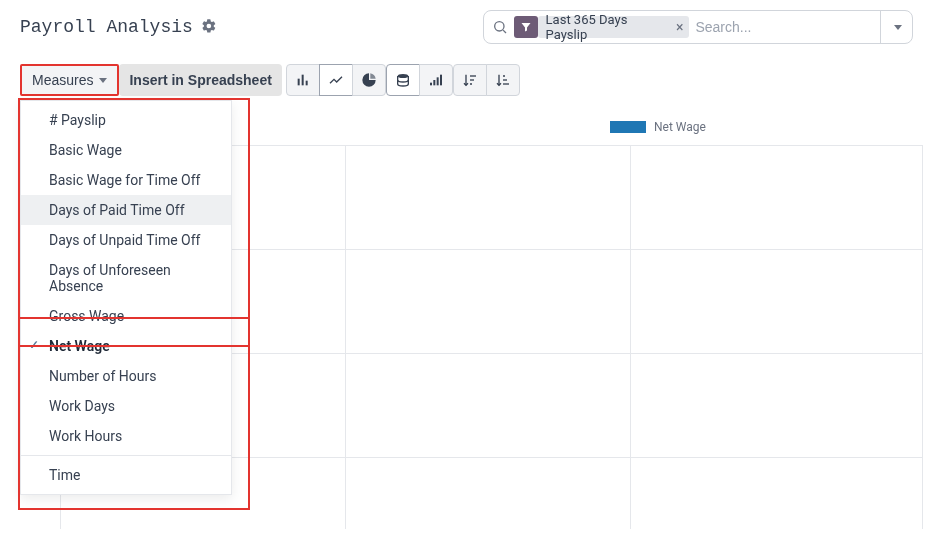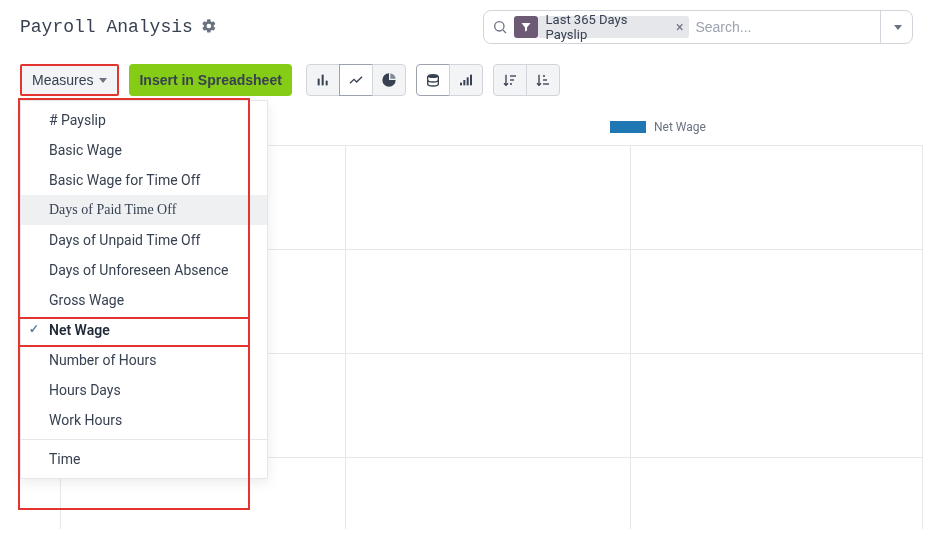--- a/index.html
+++ b/index.html
@@ -98,21 +98,21 @@
     color: #6b7280;
     cursor: pointer;
     margin-left: 4px;
   }
 
   
   .toolbar {
     display: flex;
     align-items: center;
     padding: 6px 20px 10px 20px;
-    gap: 10px;
+    gap: 0;
   }
   .btn {
     display: inline-flex;
     align-items: center;
     justify-content: center;
     border: 1px solid #d1d5db;
     background: #f3f4f6;
     color: #374151;
     border-radius: 4px;
     font-size: 14px;
@@ -136,39 +136,39 @@
   .caret-down {
     width: 0; height: 0;
     border-left: 4px solid transparent;
     border-right: 4px solid transparent;
     border-top: 5px solid #6b7280;
     margin-left: 6px;
   }
   .insert-btn {
     font-weight: 600;
     color: #374151;
-    background: #84cc16;
+    background: #e5e5e5;
     border: none;
     padding: 6px 10px;
   }
 
   .icon-group { display: flex; gap: 0; }
   .icon-group .btn { border-radius: 0; margin-left: -1px; }
   .icon-group .btn:first-child { border-radius: 4px 0 0 4px; margin-left: 0; }
   .icon-group .btn:last-child { border-radius: 0 4px 4px 0; }
 
   
   .dropdown {
     position: absolute;
     left: 20px;
     top: 100px;
     background: #fff;
     border: 1px solid #e5e7eb;
     box-shadow: 0 4px 12px rgba(0,0,0,0.08);
-    width: 248px;
+    width: 212px;
     z-index: 50;
     padding: 4px 0;
   }
   .dropdown-outline {
     position: absolute;
     left: 18px;
     top: 98px;
     width: 232px;
     height: 412px;
     border: 2px solid #e3342f;
@@ -177,21 +177,20 @@
   }
   .dropdown-item {
     padding: 7px 14px 7px 28px;
     font-size: 14px;
     color: #374151;
     cursor: pointer;
     position: relative;
   }
   .dropdown-item.hovered {
     background: #eef0f2;
-    font-family: Liberation Serif, serif;
   }
   .dropdown-item.selected {
     font-weight: 600;
     color: #1f2937;
   }
   .dropdown-item.selected::before {
     content: "✓";
     position: absolute;
     left: 8px;
     color: #5b7c99;
@@ -401,20 +400,20 @@
 <div class="dropdown">
   <div class="dropdown-item"># Payslip</div>
   <div class="dropdown-item">Basic Wage</div>
   <div class="dropdown-item">Basic Wage for Time Off</div>
   <div class="dropdown-item hovered">Days of Paid Time Off</div>
   <div class="dropdown-item">Days of Unpaid Time Off</div>
   <div class="dropdown-item">Days of Unforeseen Absence</div>
   <div class="dropdown-item">Gross Wage</div>
   <div class="dropdown-item selected">Net Wage</div>
   <div class="dropdown-item">Number of Hours</div>
-  <div class="dropdown-item">Hours Days</div>
+  <div class="dropdown-item">Work Days</div>
   <div class="dropdown-item">Work Hours</div>
   <div class="dropdown-sep"></div>
   <div class="dropdown-item">Time</div>
 </div>
 
 <div class="dropdown-outline"></div>
 <div class="netwage-outline"></div>
 
 </body></html>

